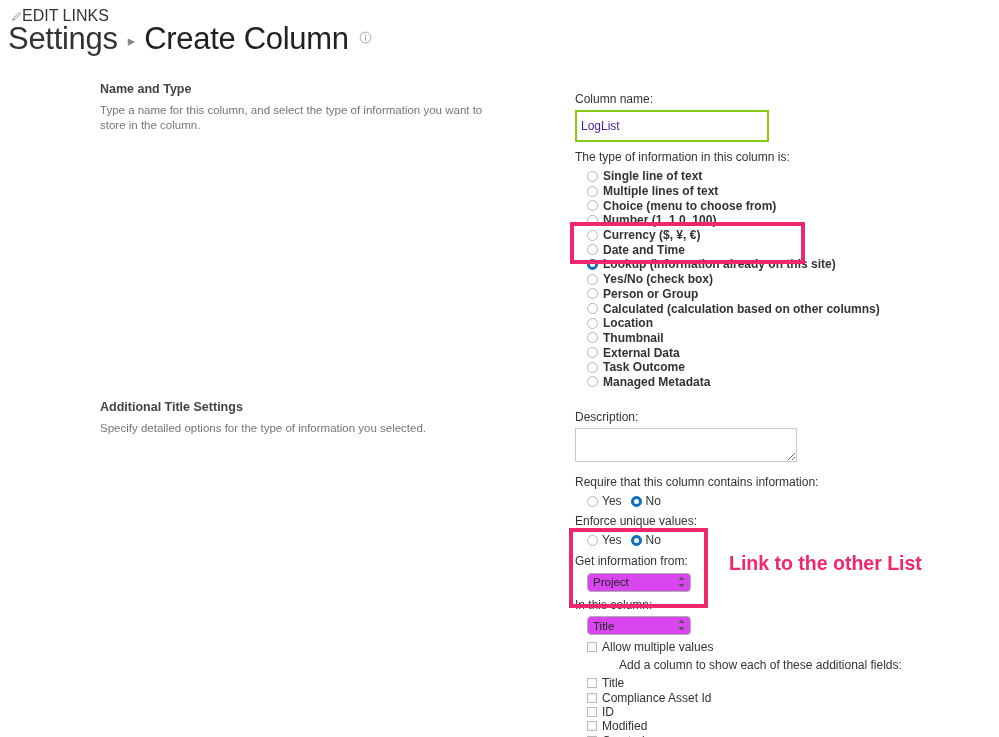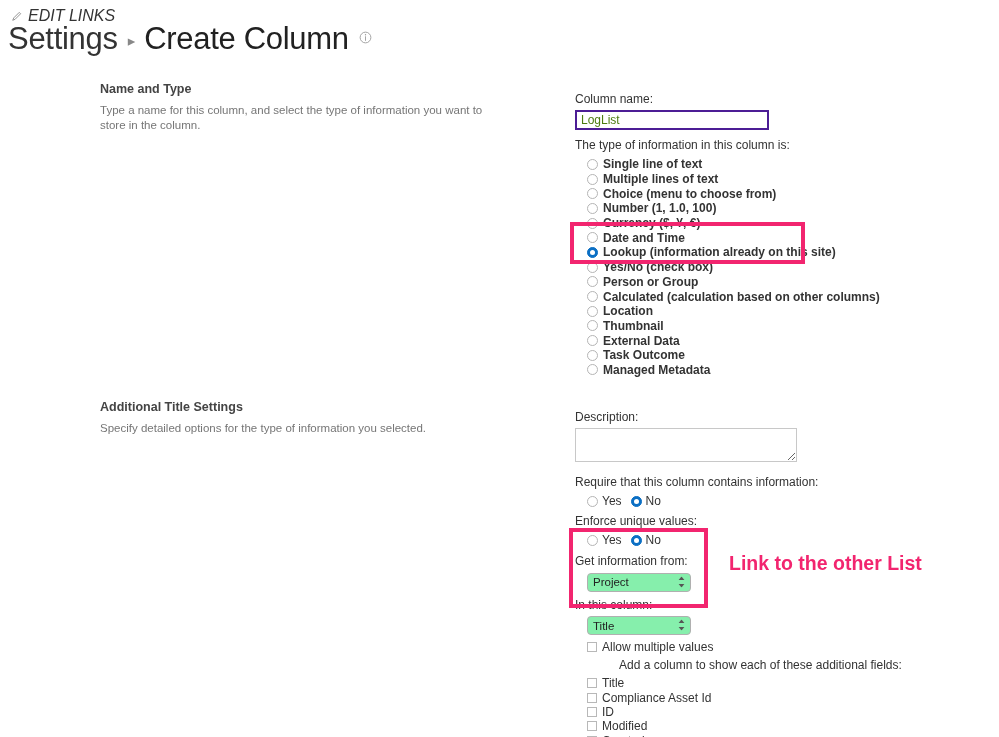--- a/index.html
+++ b/index.html
@@ -17,22 +17,20 @@
     -webkit-font-smoothing: antialiased;
   }
 
   
   .edit-links-bar {
     position: absolute;
     left: 11px;
     top: 7px;
     display: flex;
     align-items: center;
-    gap: 6px;
-    font-style: italic;
   }
   .pencil-icon {
     display: inline-block;
     width: 11px;
     height: 11px;
     color: #888888;
   }
   .pencil-icon svg { display: block; }
 
   
@@ -106,26 +104,26 @@
   }
   .field-label {
     font-size: 12px;
     color: #333333;
     margin-bottom: 4px;
   }
 
   input.text-field {
     box-sizing: border-box;
     width: 194px;
-    height: 20px;
+    height: 32px;
     padding: 1px 4px;
     font-size: 12px;
     font-family: "Liberation Sans", sans-serif;
-    color: #4d7c0f;
-    border: 2px solid #4c1d95;
+    color: #4c1d95;
+    border: 2px solid #84cc16;
     background: #ffffff;
     outline: none;
     border-radius: 0;
   }
 
   textarea.desc-field {
     box-sizing: border-box;
     width: 222px;
     height: 34px;
     padding: 2px 4px;
@@ -197,21 +195,21 @@
     display: inline-block;
   }
   select.combo {
     box-sizing: border-box;
     width: 104px;
     height: 19px;
     padding: 0 18px 0 5px;
     font-size: 11.5px;
     font-family: "Liberation Sans", sans-serif;
     color: #222222;
-    background: #86efac;
+    background: #d946ef;
     border: 1px solid #b0b0b0;
     border-radius: 4px;
     -webkit-appearance: none;
     -moz-appearance: none;
     appearance: none;
     outline: none;
   }
   .spinner {
     position: absolute;
     right: 6px;

